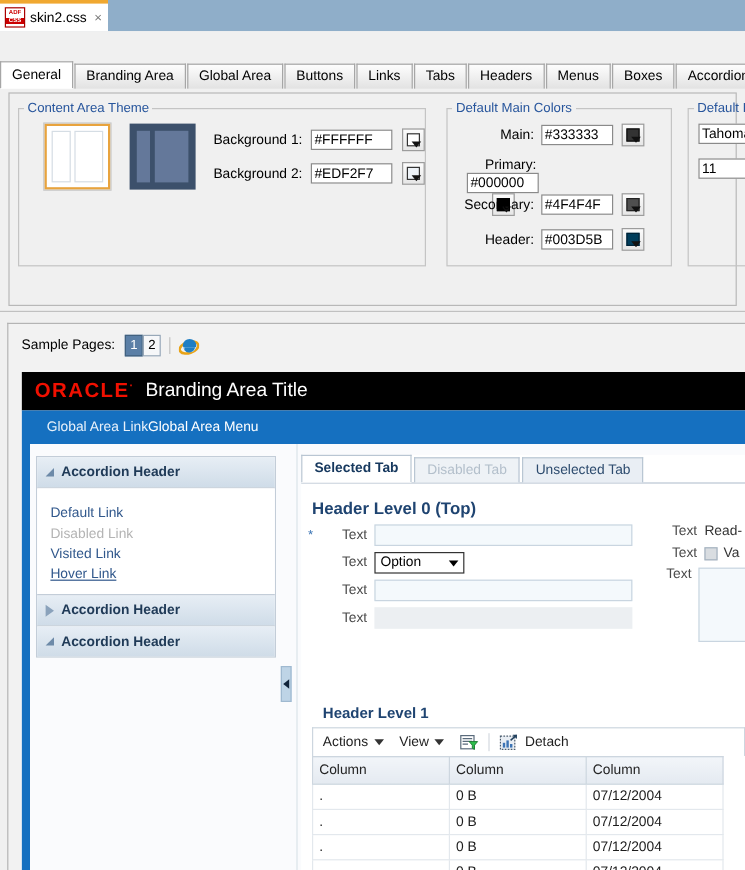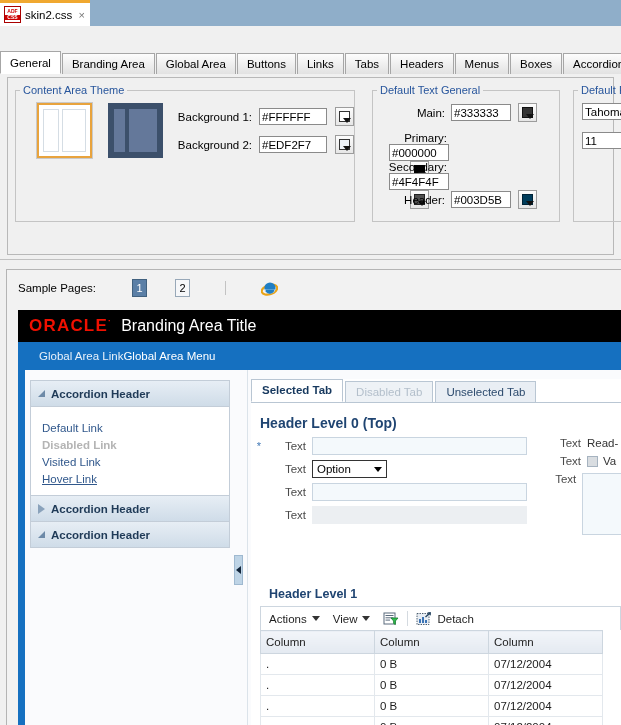--- a/index.html
+++ b/index.html
@@ -114,21 +114,21 @@
   }
   .preview-wrap{
     position:absolute;left:0;top:240px;width:621px;height:485px;background:#f0f0f0;
   }
   .preview-panel{
     position:absolute;left:6px;top:3px;width:615px;height:482px;
     border:1px solid #b4b4b4;border-right:none;background:#f2f2f2;box-sizing:border-box;
   }
   .sample-bar{
     position:absolute;left:0;top:0;width:100%;height:36px;display:flex;
-    align-items:center;padding-left:11px;box-sizing:border-box;gap:28px;
+    align-items:center;padding-left:11px;box-sizing:border-box;
   }
   .sample-label{font-size:11.5px;color:#000;margin-right:8px;}
   .pg-btn{
     width:15px;height:18px;border:1px solid #98a8b8;box-sizing:border-box;
     font-size:11px;line-height:16px;text-align:center;cursor:default;color:#000;
     background:#f6f7f9;
   }
   .pg-btn.sel{background:#5b7fa6;color:#fff;border-color:#41617f;}
   .vsep{width:1px;height:14px;background:#c3c3c3;margin:0 7px;}
   .ie-icon{width:17px;height:17px;position:relative;}
@@ -170,21 +170,21 @@
     margin-right:6px;
   }
   .acc-head .tri-closed{
     width:0;height:0;border-top:5px solid transparent;border-bottom:5px solid transparent;
     border-left:7px solid #8aa2bb;margin-right:6px;
   }
   .acc-body{padding:13px 0 7px 11px;background:#fff;}
   .lnk{display:block;font-size:11.5px;line-height:17px;text-decoration:none;}
   .lnk.default{color:#31588c;}
   .lnk.active{color:#8b2f6d;}
-  .lnk.disabled{color:#b4b4b4;font-weight:bold;}
+  .lnk.disabled{color:#b4b4b4;}
   .lnk.visited{color:#31588c;}
   .lnk.hover{color:#31588c;text-decoration:underline;}
 
   .splitter-handle{
     position:absolute;left:216px;top:185px;width:9px;height:30px;
     background:#bed4e6;border:1px solid #9fb9d0;box-sizing:border-box;
     display:flex;align-items:center;justify-content:center;cursor:default;
   }
   .splitter-handle .ar{
     width:0;height:0;border-top:4px solid transparent;border-bottom:4px solid transparent;
@@ -332,39 +332,39 @@
             <input class="txtbox" style="width: 68px; margin-left: 7px;" readonly="" value="#EDF2F7">
             <span class="colorbtn" style="margin-left:8px;">
               <span class="sq" style="background:#EDF2F7;"></span>
               <span class="arw"></span>
             </span>
           </div>
         </div>
       </fieldset>
 
       <fieldset class="grp" style="left:372px;top:10px;width:188px;height:138px;">
-        <legend>Default Text General</legend>
+        <legend>Default Main Colors</legend>
         <div class="grp-content">
           <div class="fld-row" style="left:10px;top:7px;">
             <span class="fld-label" style="width:62px;">Main:</span>
             <input class="txtbox" style="width: 60px; margin-left: 6px;" readonly="" value="#333333">
             <span class="colorbtn" style="margin-left:7px;">
               <span class="sq" style="background:#333333;border-color:#111;"></span>
               <span class="arw"></span>
             </span>
           </div>
           <div class="fld-row" style="left:10px;top:36px;flex-direction:column;">
             <span class="fld-label" style="width:62px;">Primary:</span>
             <input class="txtbox" style="width: 60px; margin-left: 6px;" readonly="" value="#000000">
             <span class="colorbtn" style="margin-left:7px;">
               <span class="sq" style="background:#000000;border-color:#000;"></span>
               <span class="arw"></span>
             </span>
           </div>
-          <div class="fld-row" style="left:10px;top:65px;flex-direction:column;">
+          <div class="fld-row" style="left:10px;top:65px;">
             <span class="fld-label" style="width:62px;">Secondary:</span>
             <input class="txtbox" style="width: 60px; margin-left: 6px;" readonly="" value="#4F4F4F">
             <span class="colorbtn" style="margin-left:7px;">
               <span class="sq" style="background:#4F4F4F;border-color:#222;"></span>
               <span class="arw"></span>
             </span>
           </div>
           <div class="fld-row" style="left:10px;top:94px;">
             <span class="fld-label" style="width:62px;">Header:</span>
             <input class="txtbox" style="width: 60px; margin-left: 6px;" readonly="" value="#003D5B">

